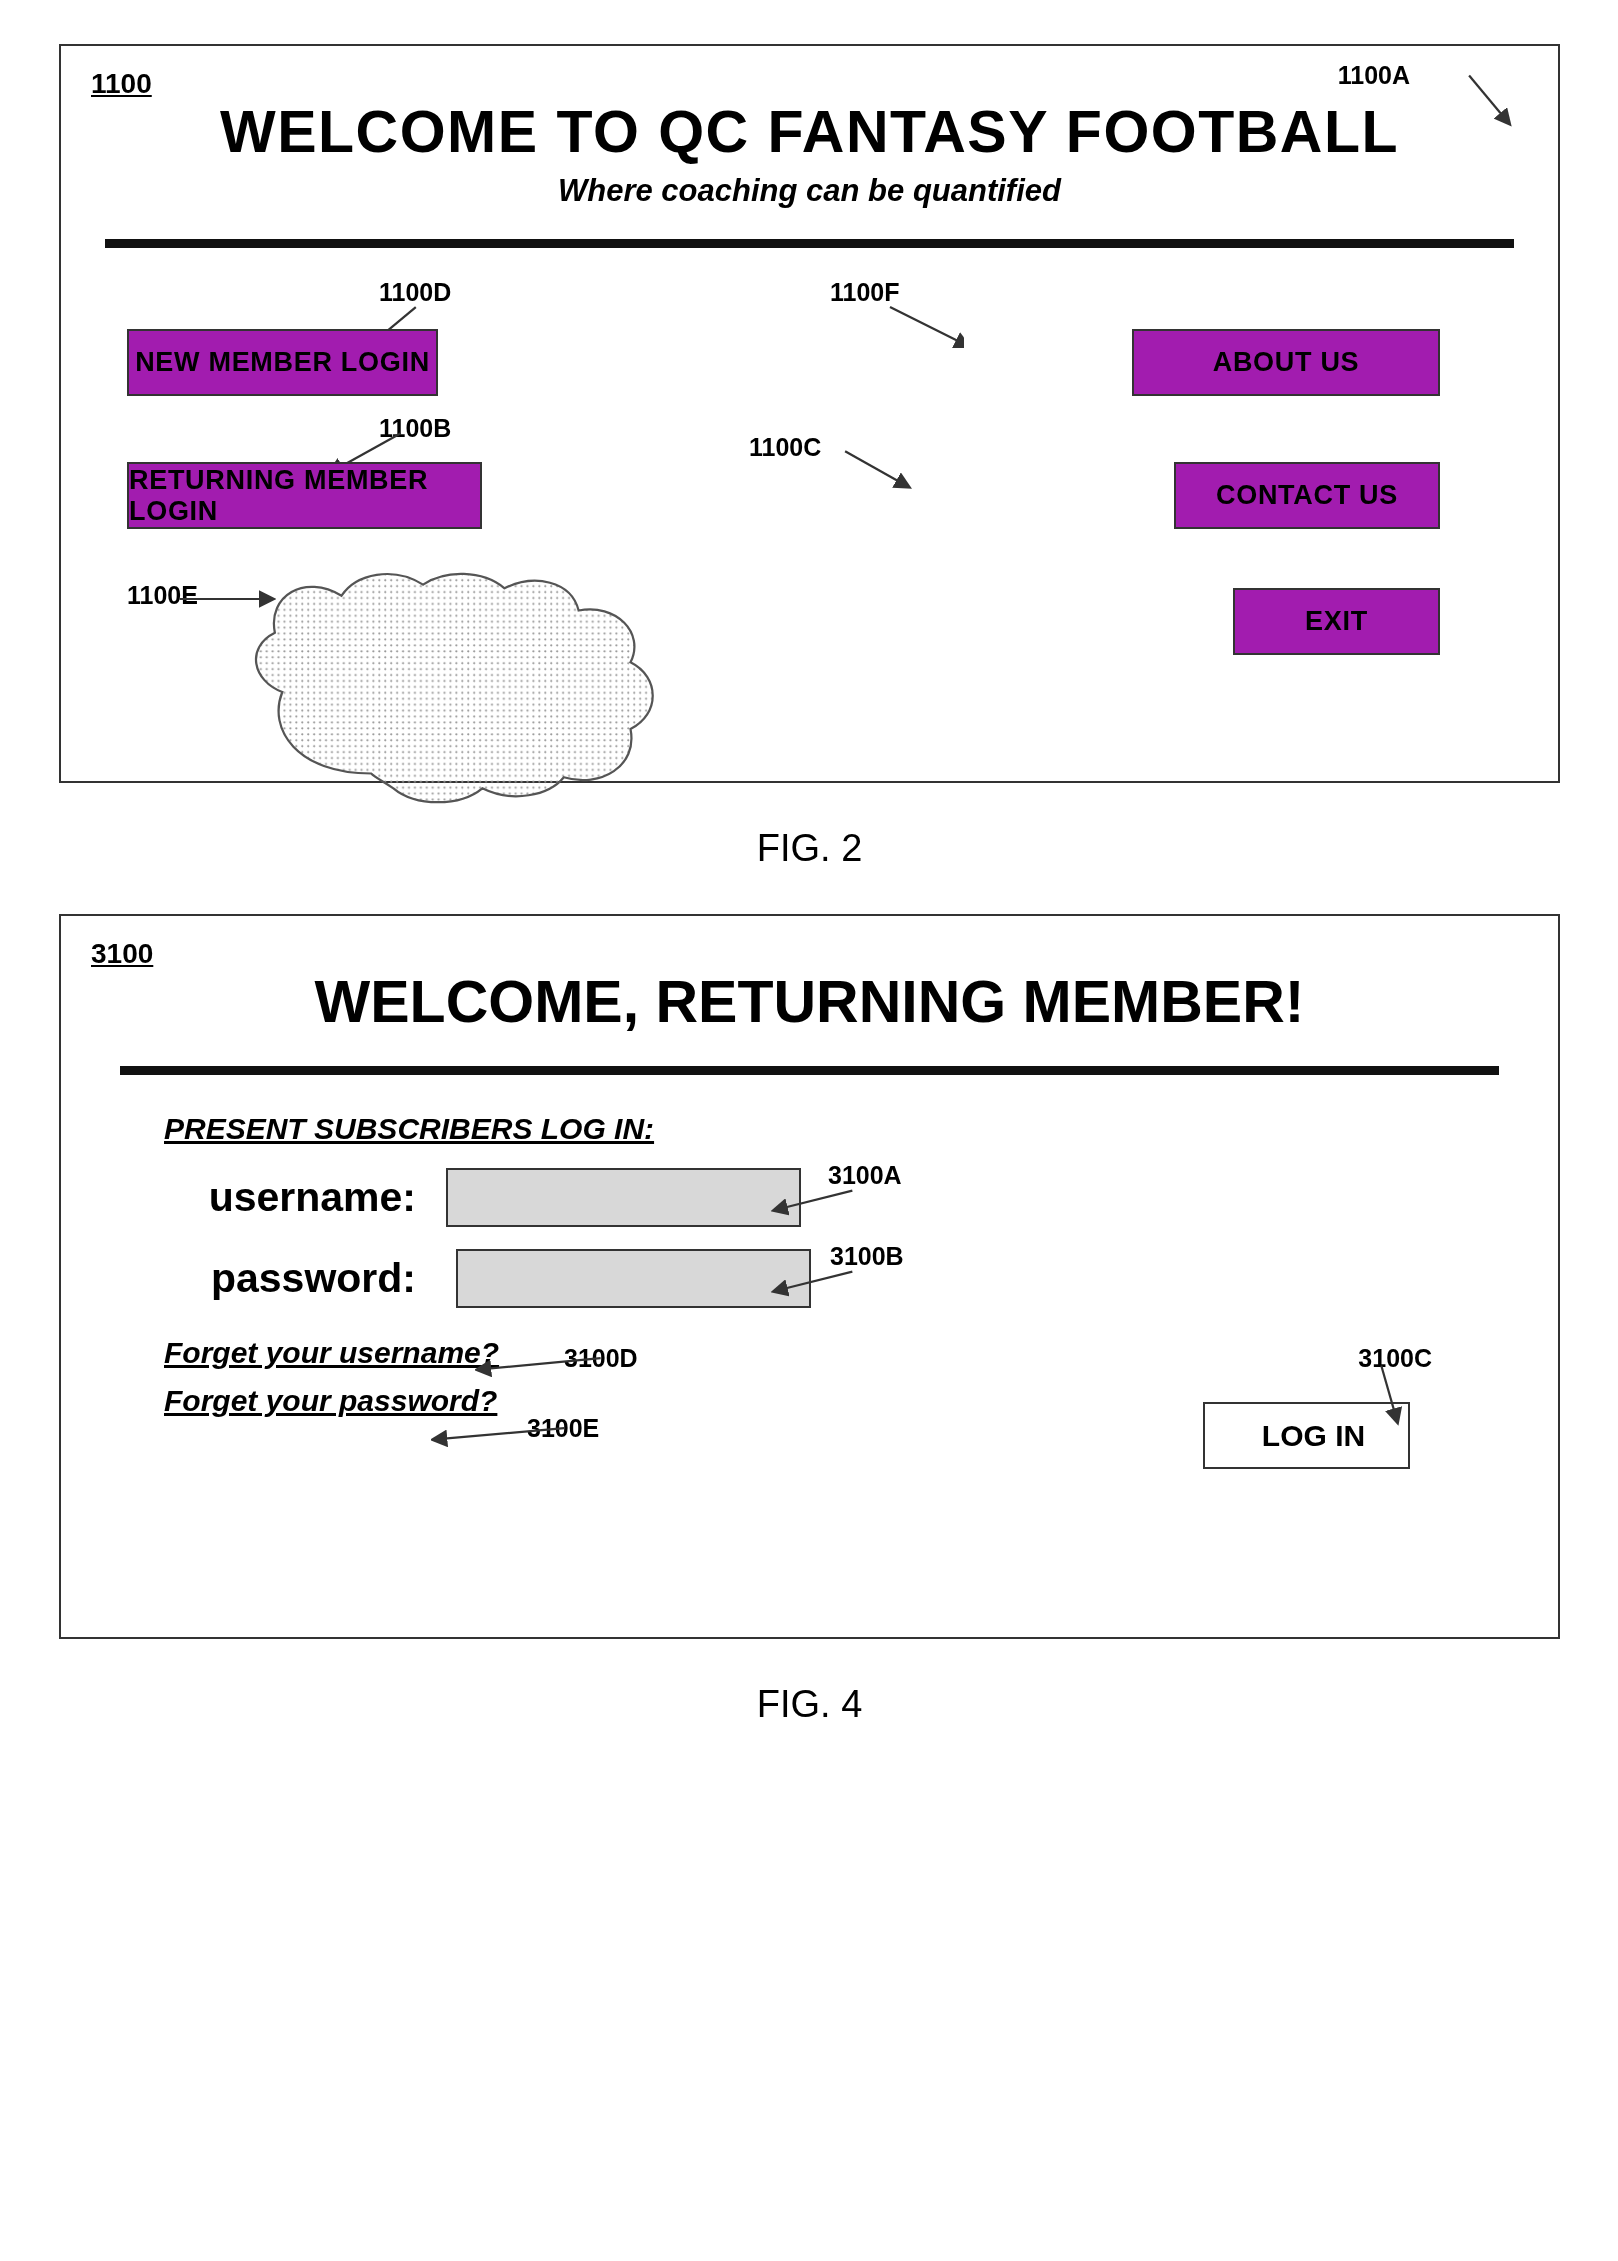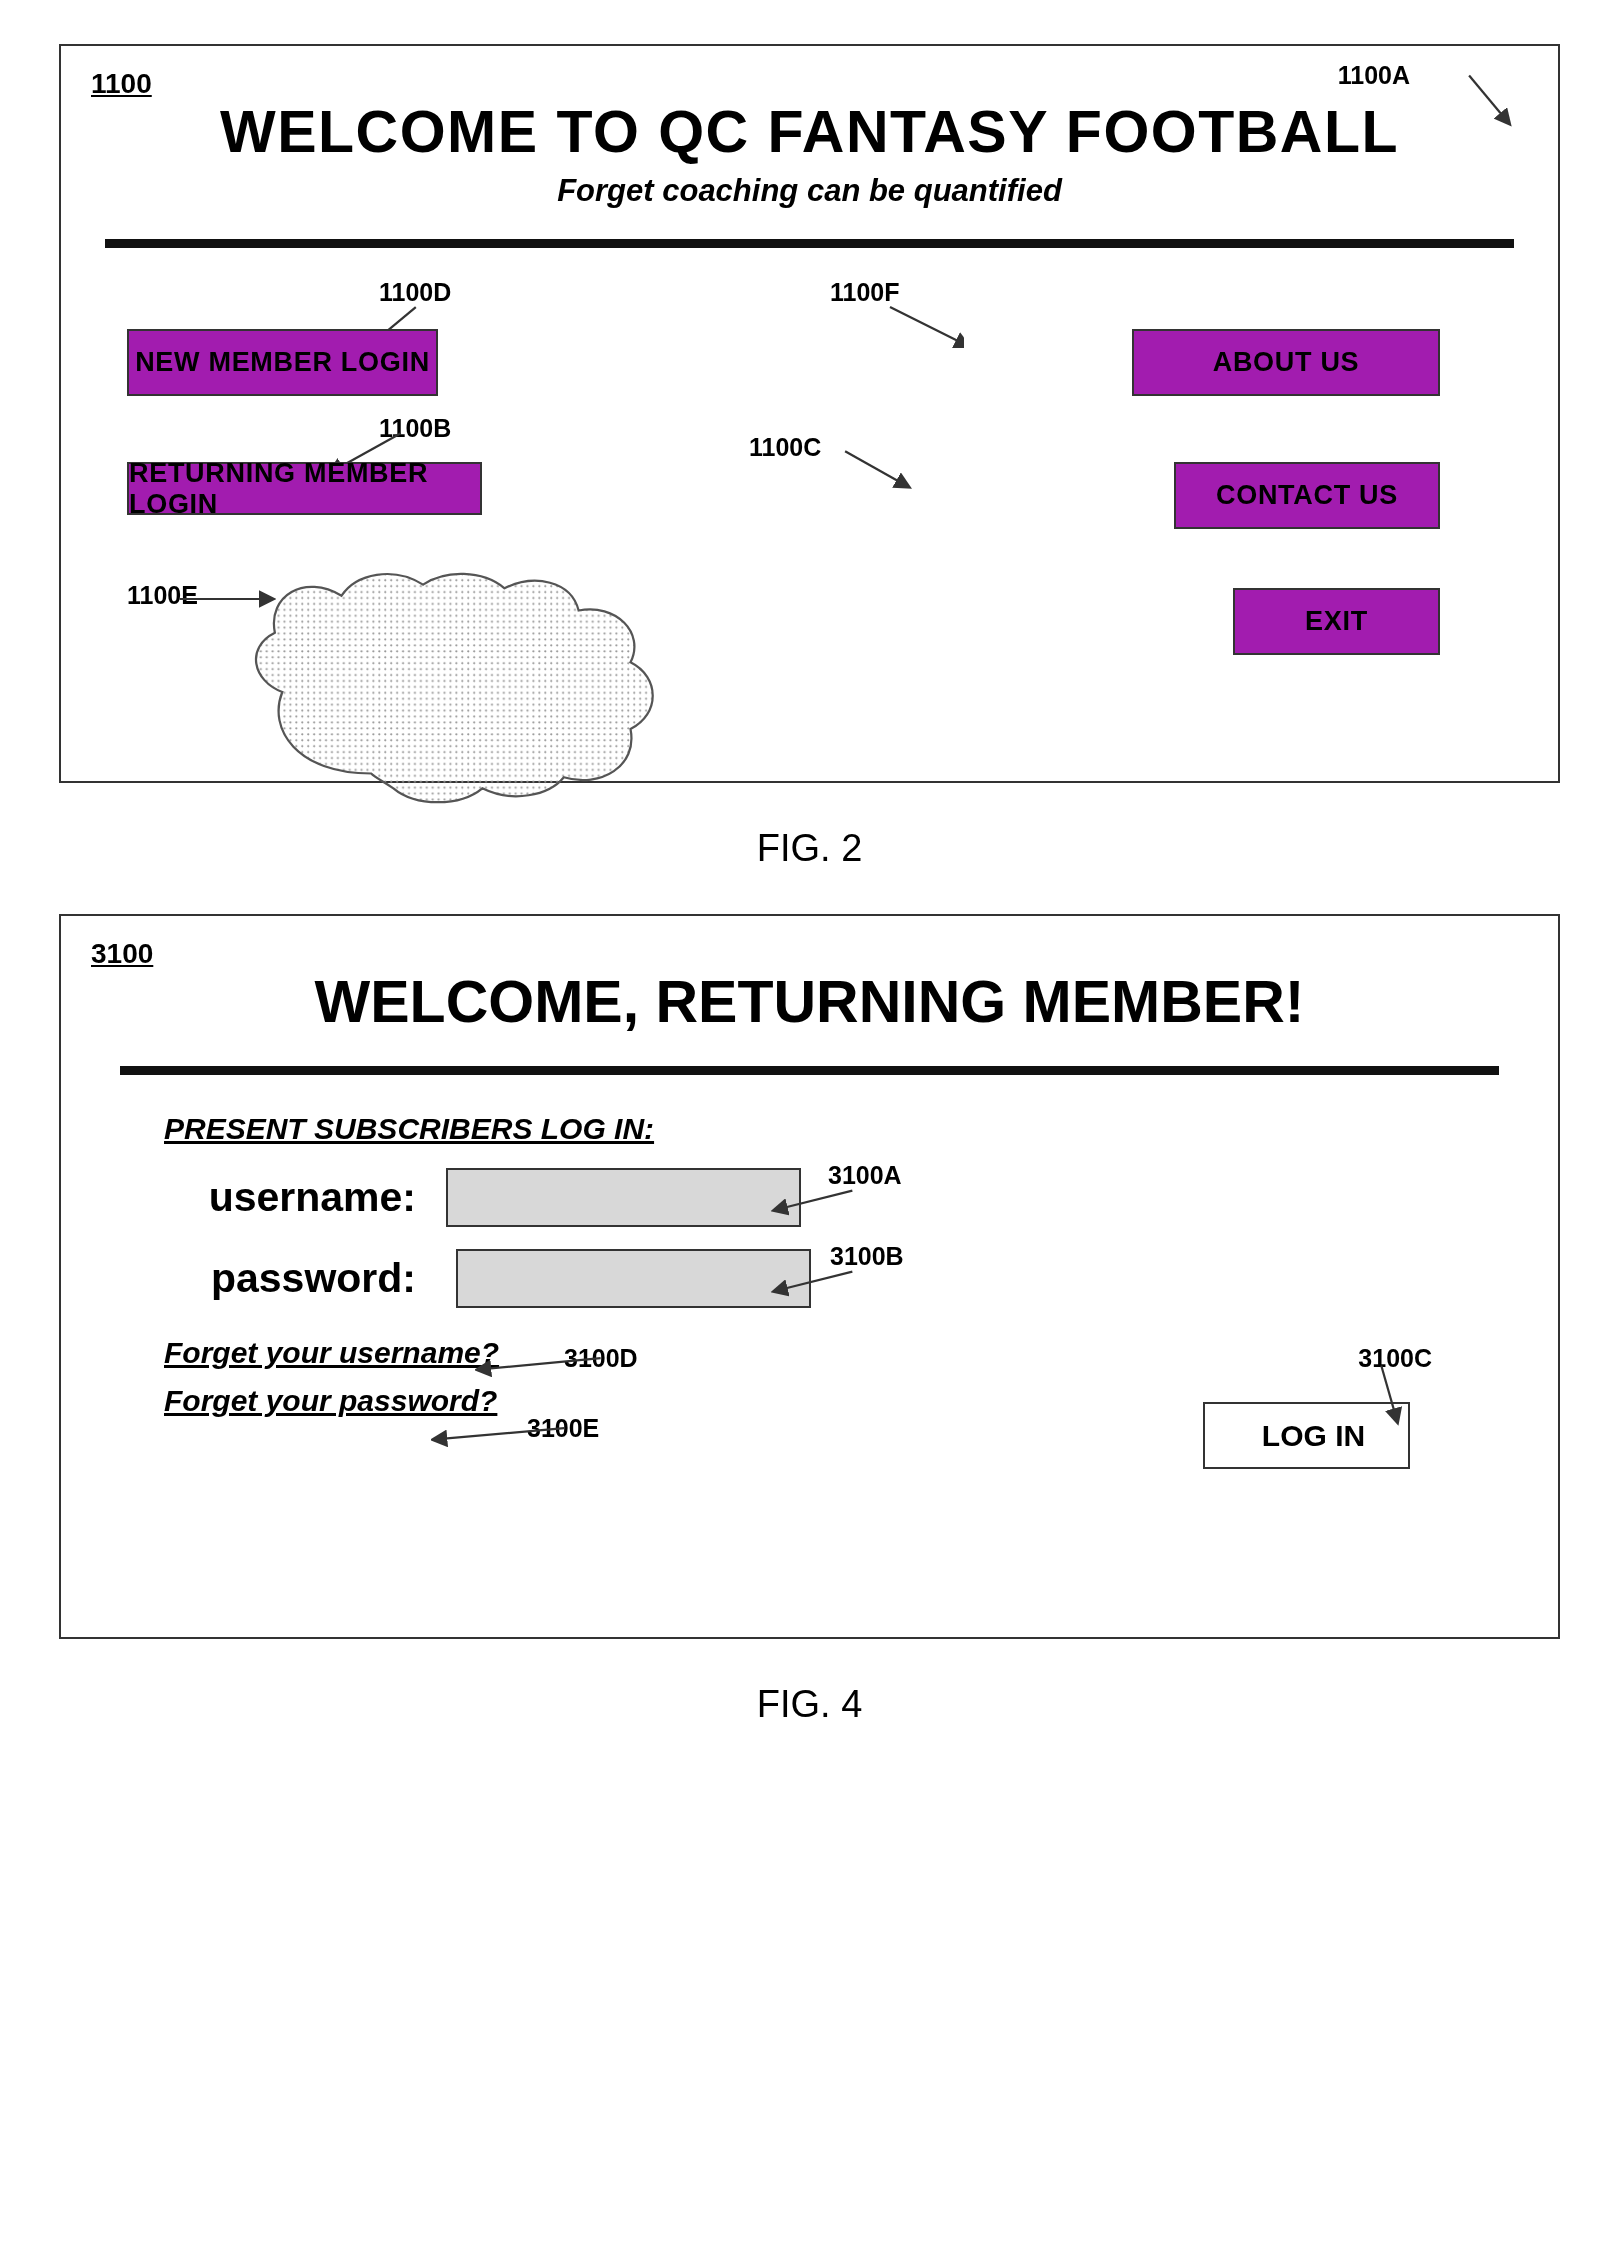--- a/index.html
+++ b/index.html
@@ -229,21 +229,21 @@
   <svg style="position:absolute;top:0;right:0;width:222px;height:118px;" viewBox="0 0 300 160" width="222" height="118">
     <line x1="180" y1="40" x2="230" y2="100" stroke="#333" stroke-width="3" marker-end="url(#arr)"></line>
     <defs>
       <marker id="arr" markerWidth="8" markerHeight="8" refX="4" refY="4" orient="auto">
         <path d="M0,0 L8,4 L0,8 Z" fill="#333"></path>
       </marker>
     </defs>
   </svg>
 
   <h1 class="fig2-title">WELCOME TO QC FANTASY FOOTBALL</h1>
-  <p class="fig2-subtitle">Forget coaching can be quantified</p>
+  <p class="fig2-subtitle">Where coaching can be quantified</p>
   <div class="fig2-divider"></div>
 
   <div style="position:relative; height:459px; margin-top:22px;">
 
     <span class="ann" style="top:7.4px; left:274px;">1100D</span>
     <svg style="position:absolute;top:0;left:222px;width:148px;height:89px;" viewBox="0 0 200 120" width="148" height="89">
       <line x1="120" y1="50" x2="60" y2="100" stroke="#333" stroke-width="3" marker-end="url(#arr2)"></line>
       <defs>
         <marker id="arr2" markerWidth="8" markerHeight="8" refX="4" refY="4" orient="auto">
           <path d="M0,0 L8,4 L0,8 Z" fill="#333"></path>
@@ -278,21 +278,21 @@
     <span class="ann" style="top:163px; left:644px;">1100C</span>
     <svg style="position:absolute;top:159px;left:644px;width:207px;height:74px;" viewBox="0 0 280 100" width="207" height="74">
       <line x1="130" y1="30" x2="210" y2="75" stroke="#333" stroke-width="3" marker-end="url(#arr5)"></line>
       <defs>
         <marker id="arr5" markerWidth="8" markerHeight="8" refX="4" refY="4" orient="auto">
           <path d="M0,0 L8,4 L0,8 Z" fill="#333"></path>
         </marker>
       </defs>
     </svg>
 
-    <div class="ui-btn" style="left:22px; top:192px; width:355px; height:53px;">RETURNING MEMBER LOGIN</div>
+    <div class="ui-btn" style="left:22px; top:192px; width:355px; height:67px;">RETURNING MEMBER LOGIN</div>
 
     <div class="ui-btn" style="right:74px; top:192px; width:266px; height:67px;">CONTACT US</div>
 
     <span class="ann" style="top:311px; left:22px;">1100E</span>
     <svg style="position:absolute;top:307px;left:74px;width:148px;height:44px;" viewBox="0 0 200 60" width="148" height="44">
       <line x1="0" y1="30" x2="120" y2="30" stroke="#333" stroke-width="3" marker-end="url(#arr6)"></line>
       <defs>
         <marker id="arr6" markerWidth="8" markerHeight="8" refX="4" refY="4" orient="auto">
           <path d="M0,0 L8,4 L0,8 Z" fill="#333"></path>
         </marker>

